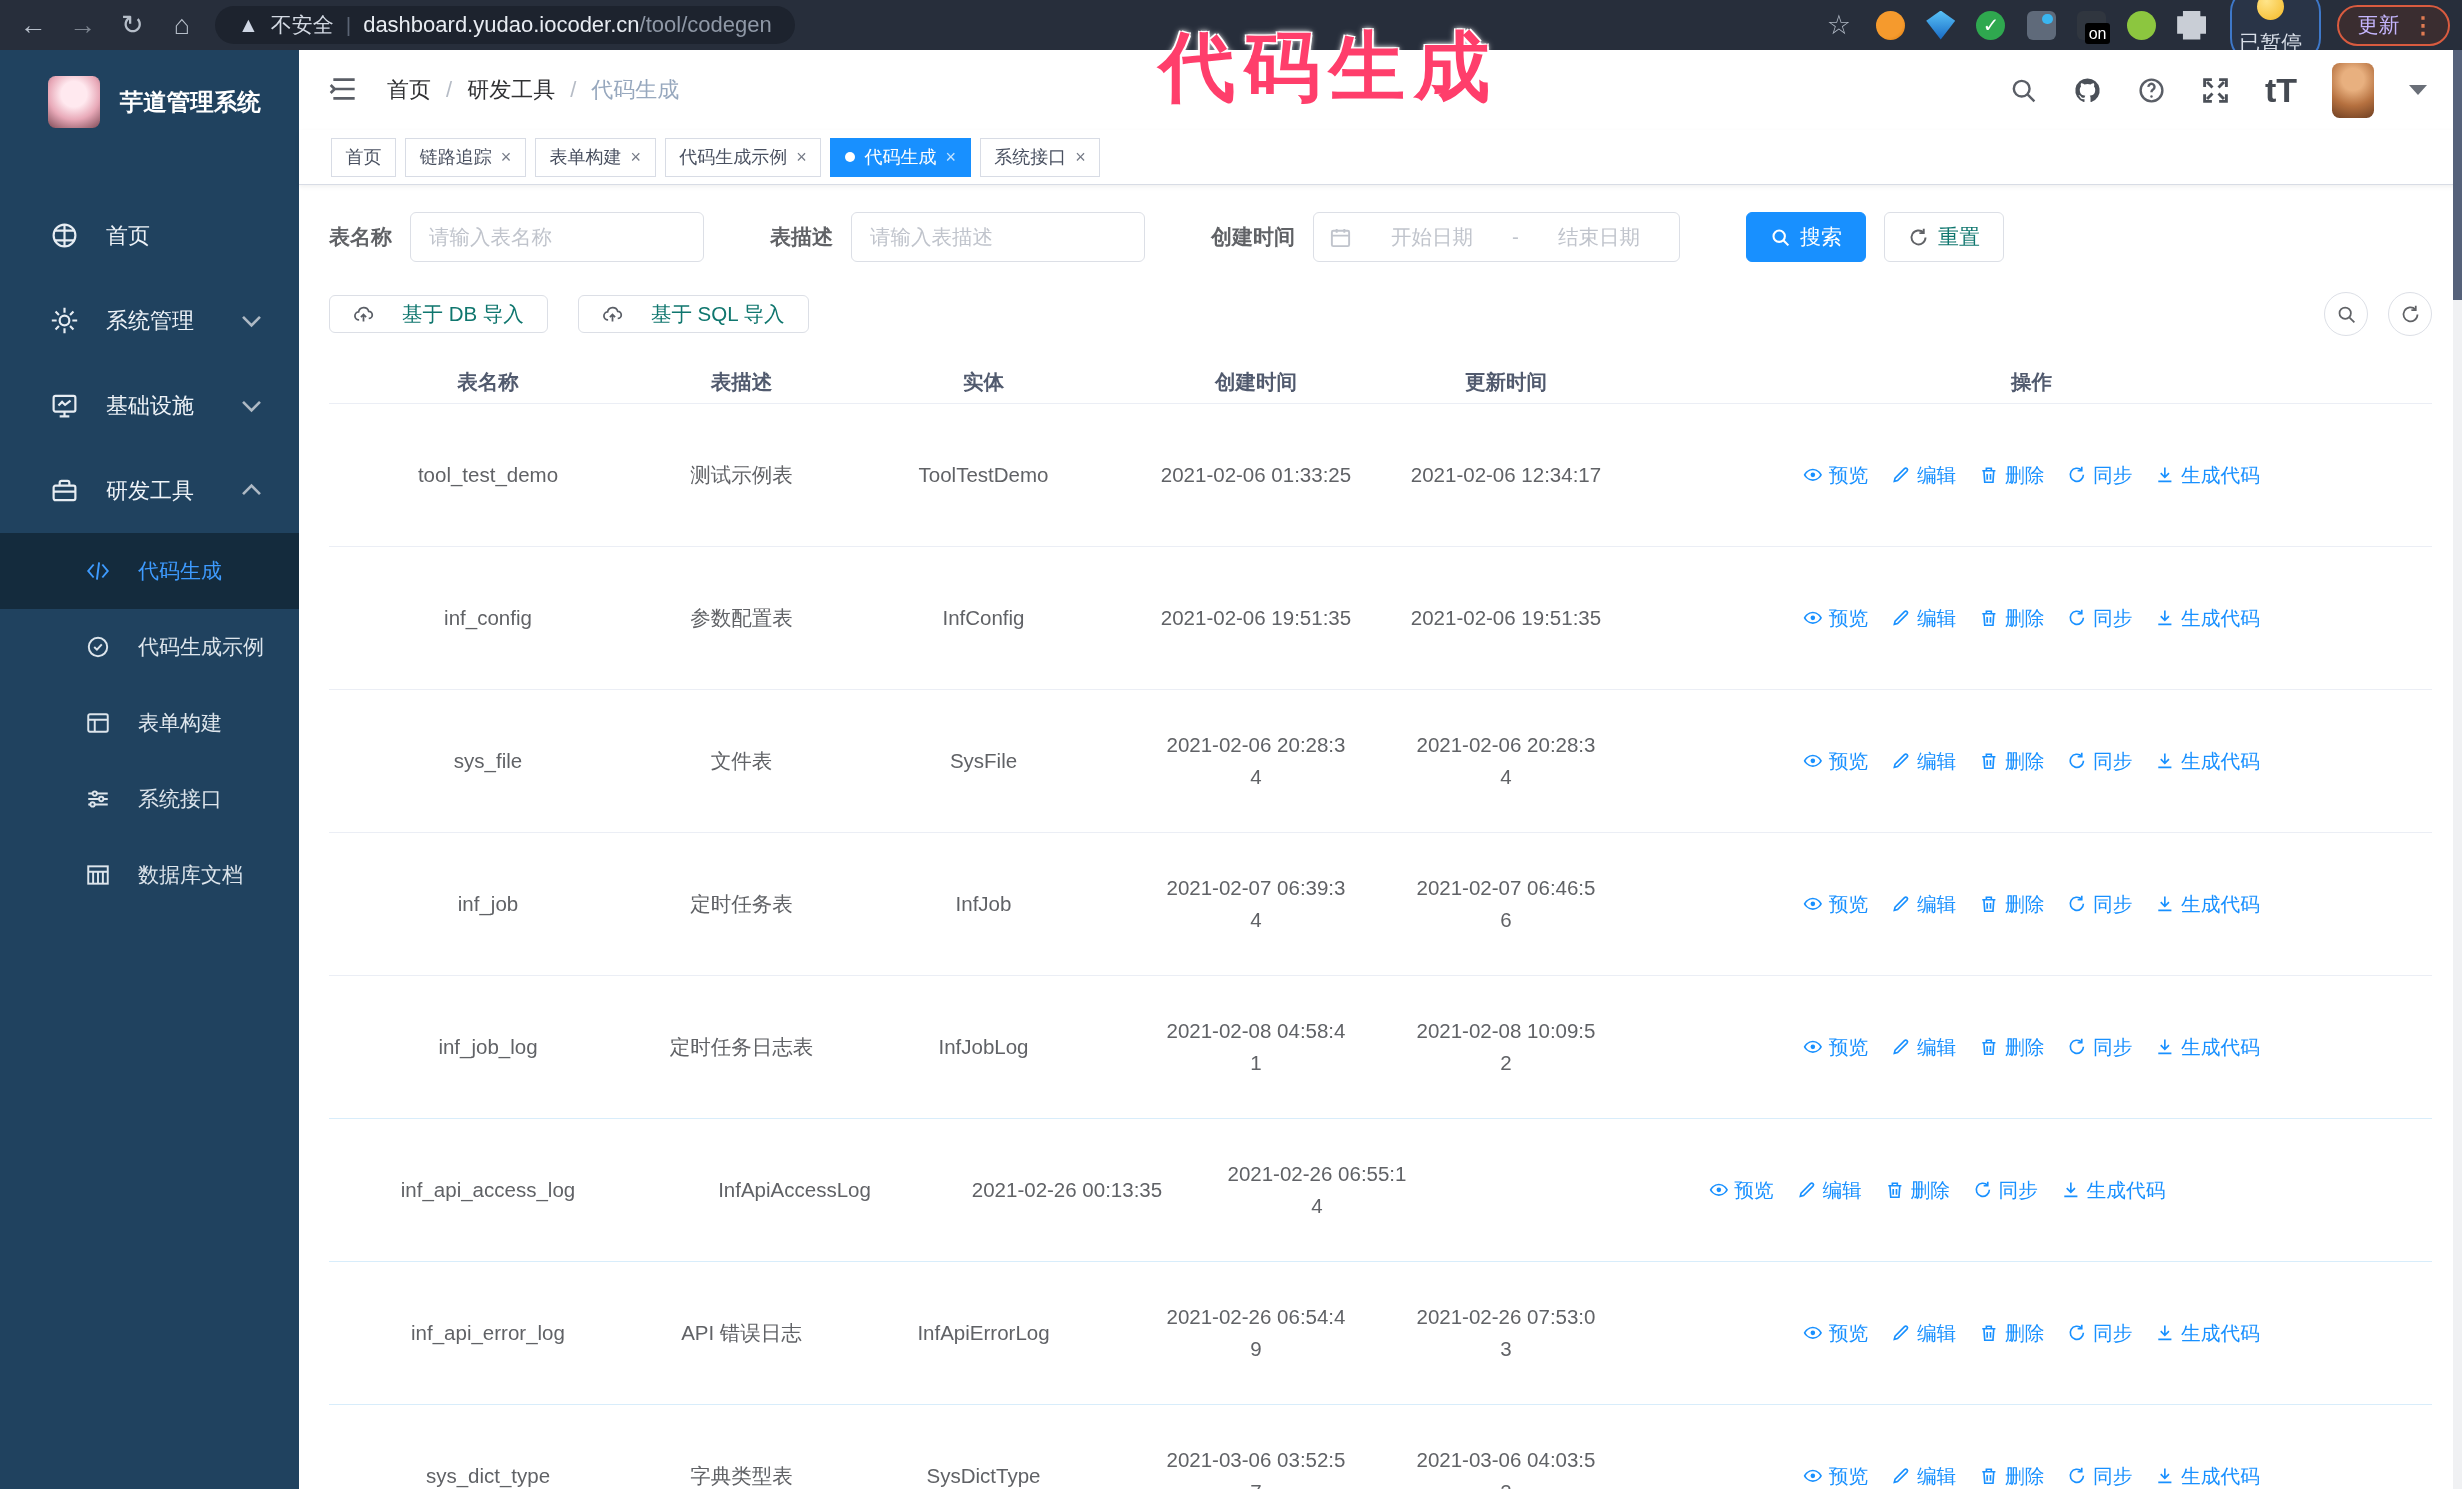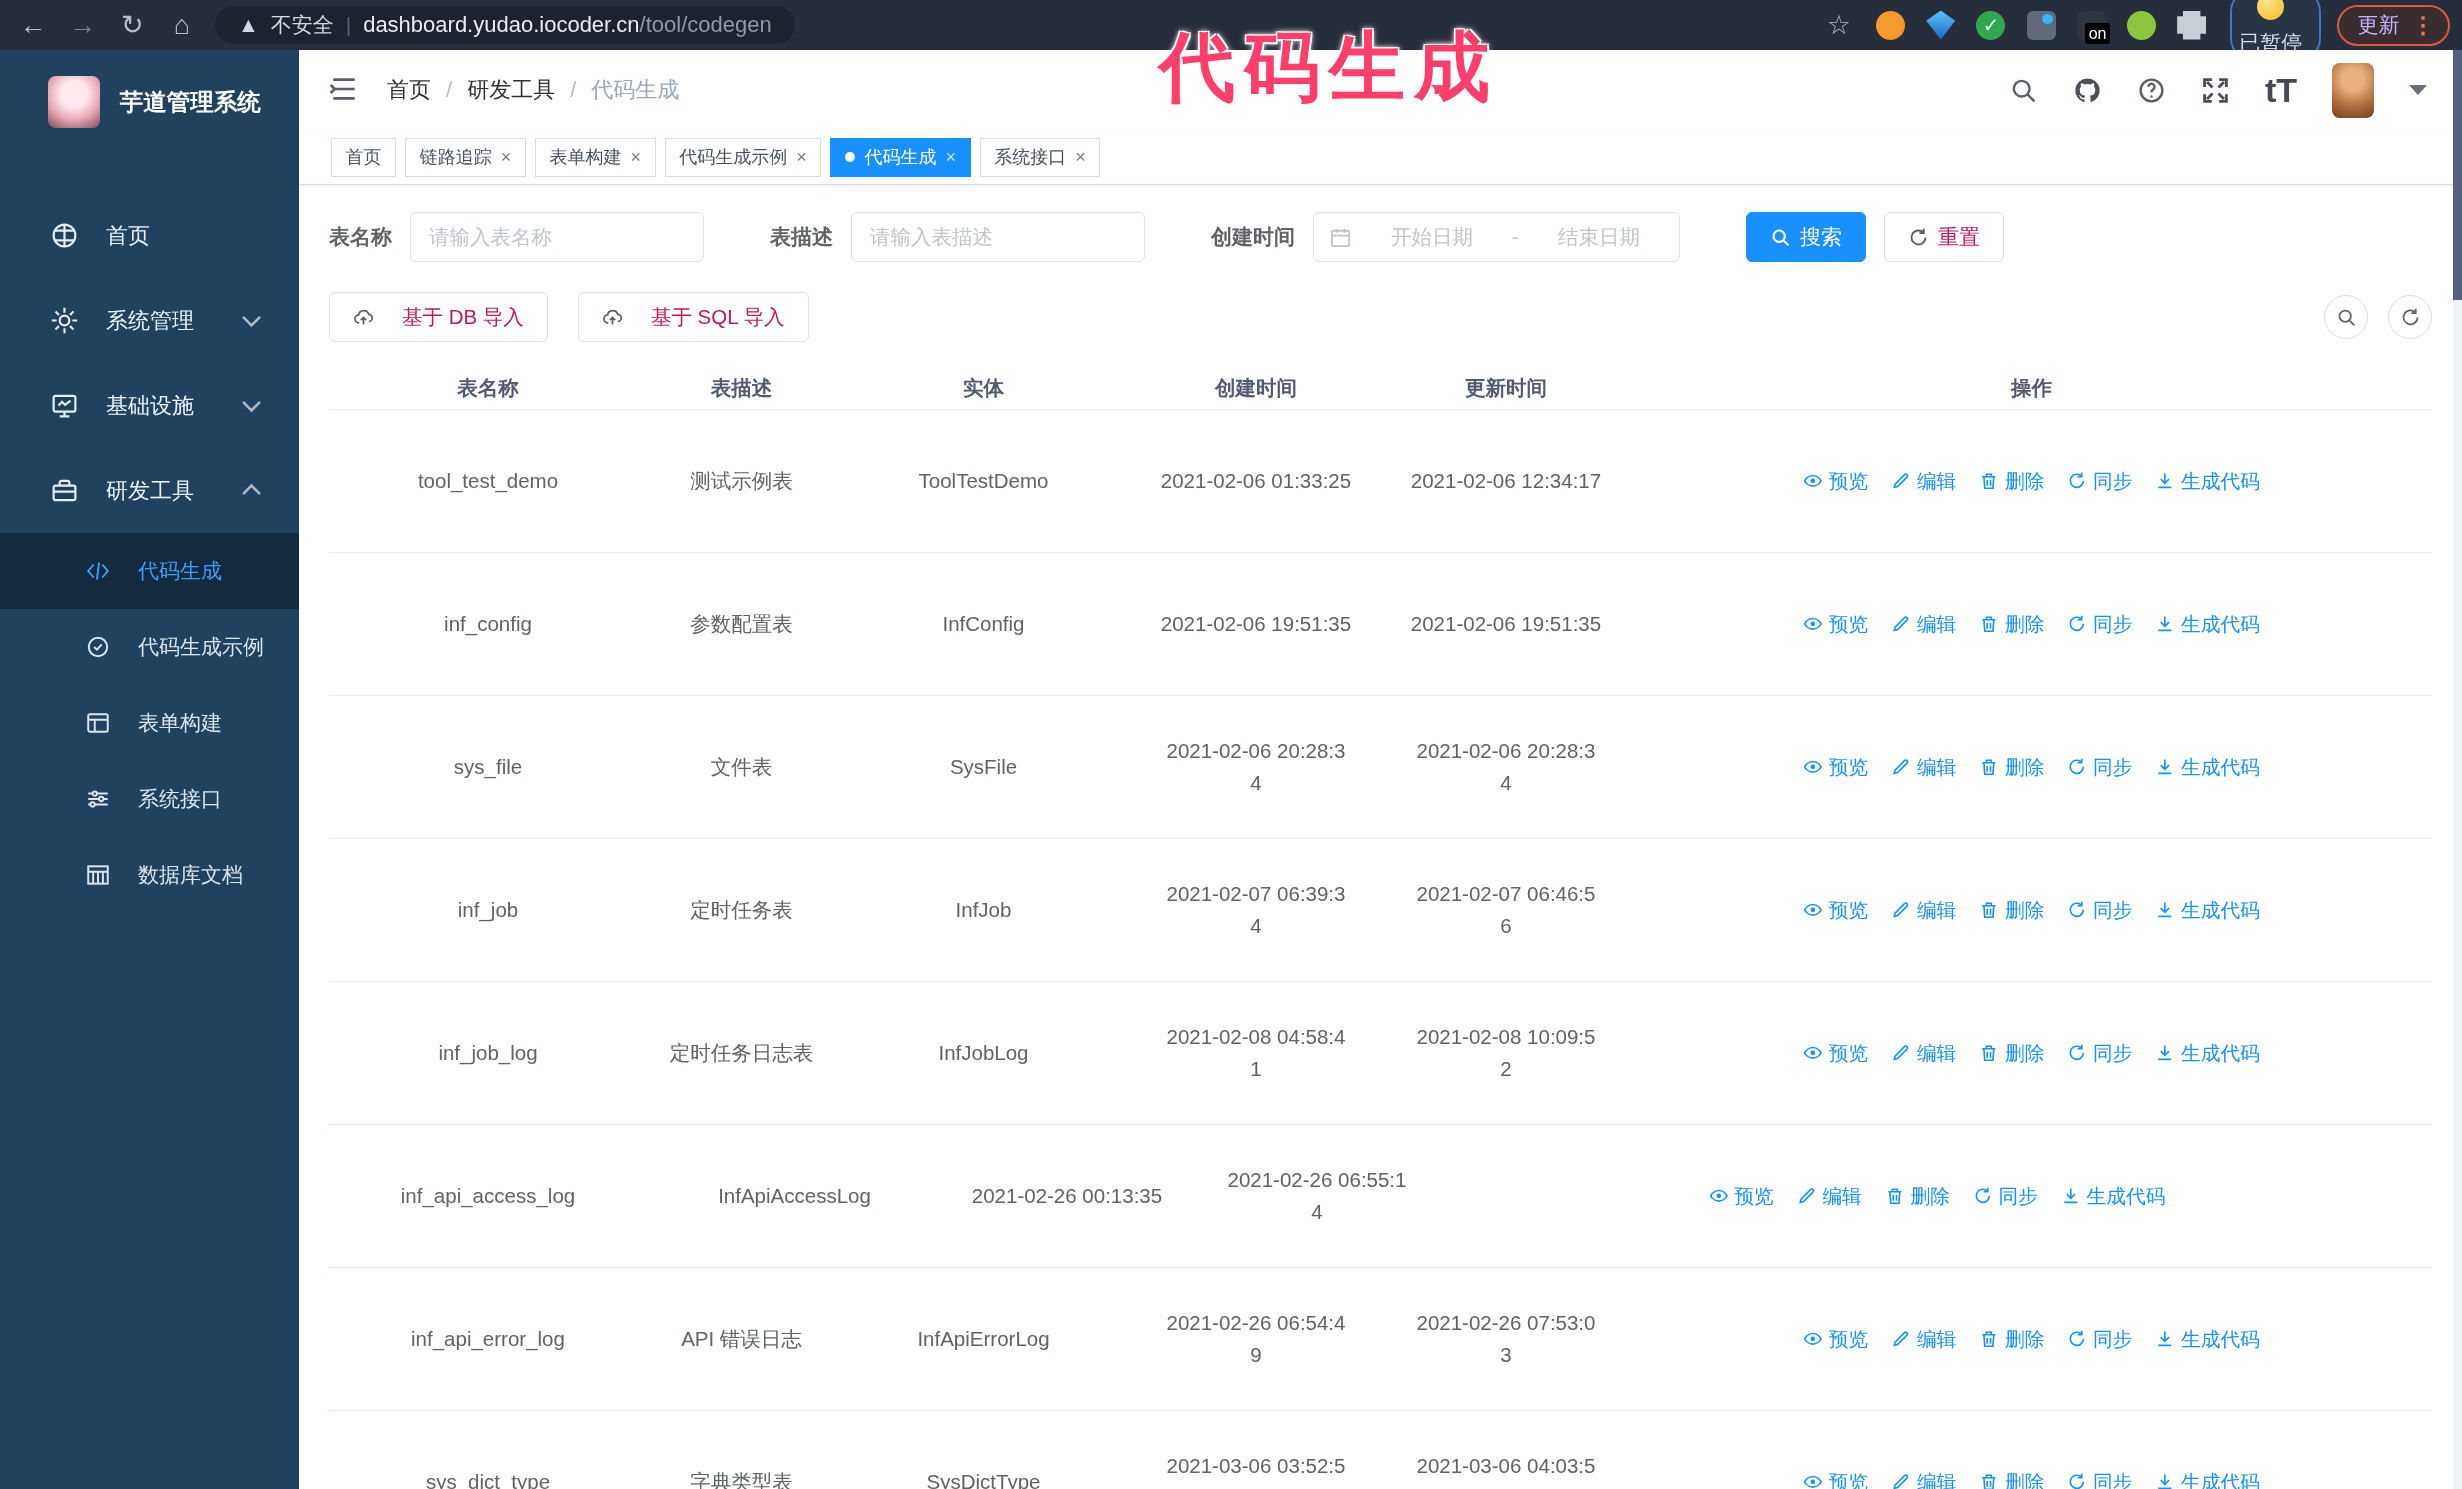--- a/index.html
+++ b/index.html
@@ -97,26 +97,26 @@
   .f-label{font-size:21px;color:#606266;font-weight:bold;flex:none;}
   .f-input{width:294px;height:50px;border:0.8px solid #dcdfe6;border-radius:6px;padding:0 18px;
            font-size:20.5px;color:#606266;outline:none;font-family:"Liberation Sans",sans-serif;}
   .f-input::placeholder{color:#c0c4cc;}
   .gap-lg{width:30px;flex:none;}
   .date-range{width:367px;height:50px;border:0.8px solid #dcdfe6;border-radius:6px;display:flex;
               align-items:center;padding:0 15px;gap:15px;color:#c0c4cc;font-size:20.5px;cursor:text;}
   .date-range svg{width:23px;height:23px;flex:none;}
   .dr-txt{flex:1;text-align:center;}
   .btn{height:50px;display:inline-flex;align-items:center;gap:9px;border-radius:6px;
-       font-size:21px;padding:0 23px;cursor:pointer;border:0.8px solid #dcdfe6;background:#fff;color:#be185d;}
+       font-size:21px;padding:0 23px;cursor:pointer;border:0.8px solid #dcdfe6;background:#fff;color:#0f766e;}
   .btn svg{width:21px;height:21px;}
   .btn.primary{background:#1890ff;border-color:#1890ff;color:#fff;}
 
   .tool-row{display:flex;align-items:center;gap:30px;margin-top:30px;}
-  .btn.sm{height:50px;font-size:20.5px;padding:16px 23px;gap:28px;}
+  .btn.sm{height:38px;font-size:20.5px;padding:16px 23px;gap:28px;}
   .tool-right{margin-left:auto;display:flex;gap:19.7px;}
   .circle-btn{width:44px;height:44px;border-radius:50%;border:0.8px solid #dcdfe6;background:#fff;
               display:flex;align-items:center;justify-content:center;cursor:pointer;color:#606266;}
   .circle-btn svg{width:21px;height:21px;}
 
   
   .table{margin-top:24px;}
   .tr{display:flex;align-items:center;}
   .th{font-weight:bold;color:#515a6e;font-size:20.5px;height:44px;border-bottom:0.8px solid #ebeef5;}
   .td-row{border-bottom:0.8px solid #ebeef5;color:#606266;font-size:20.5px;}

